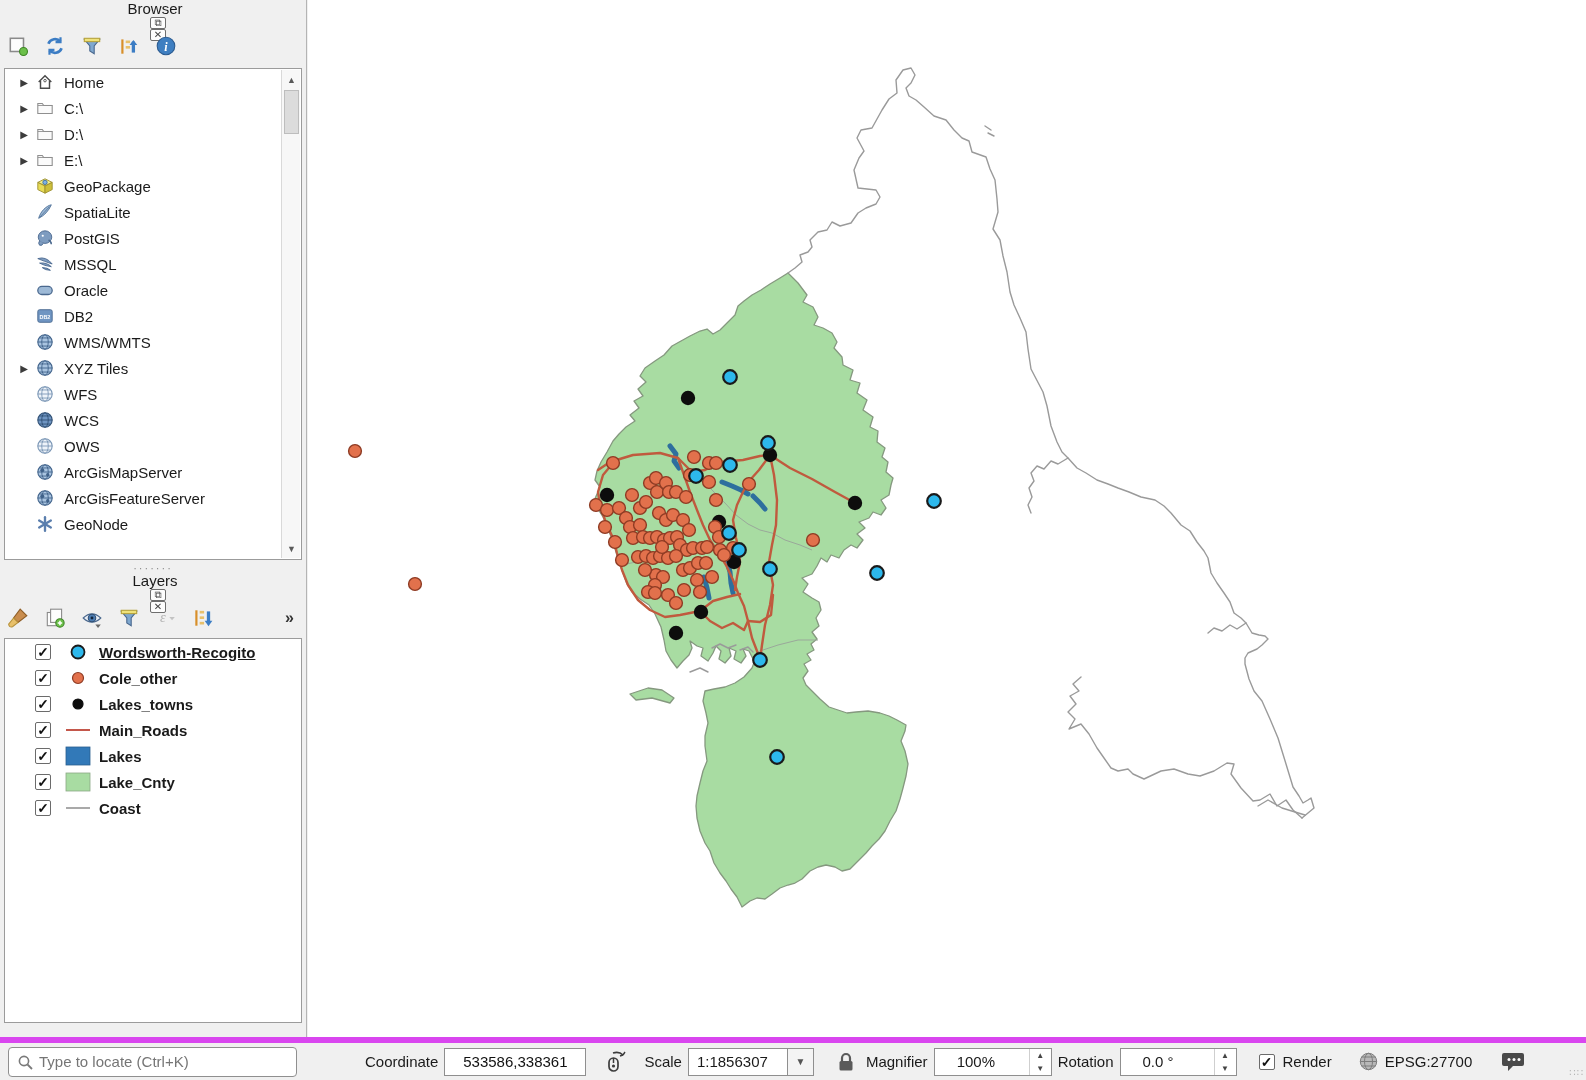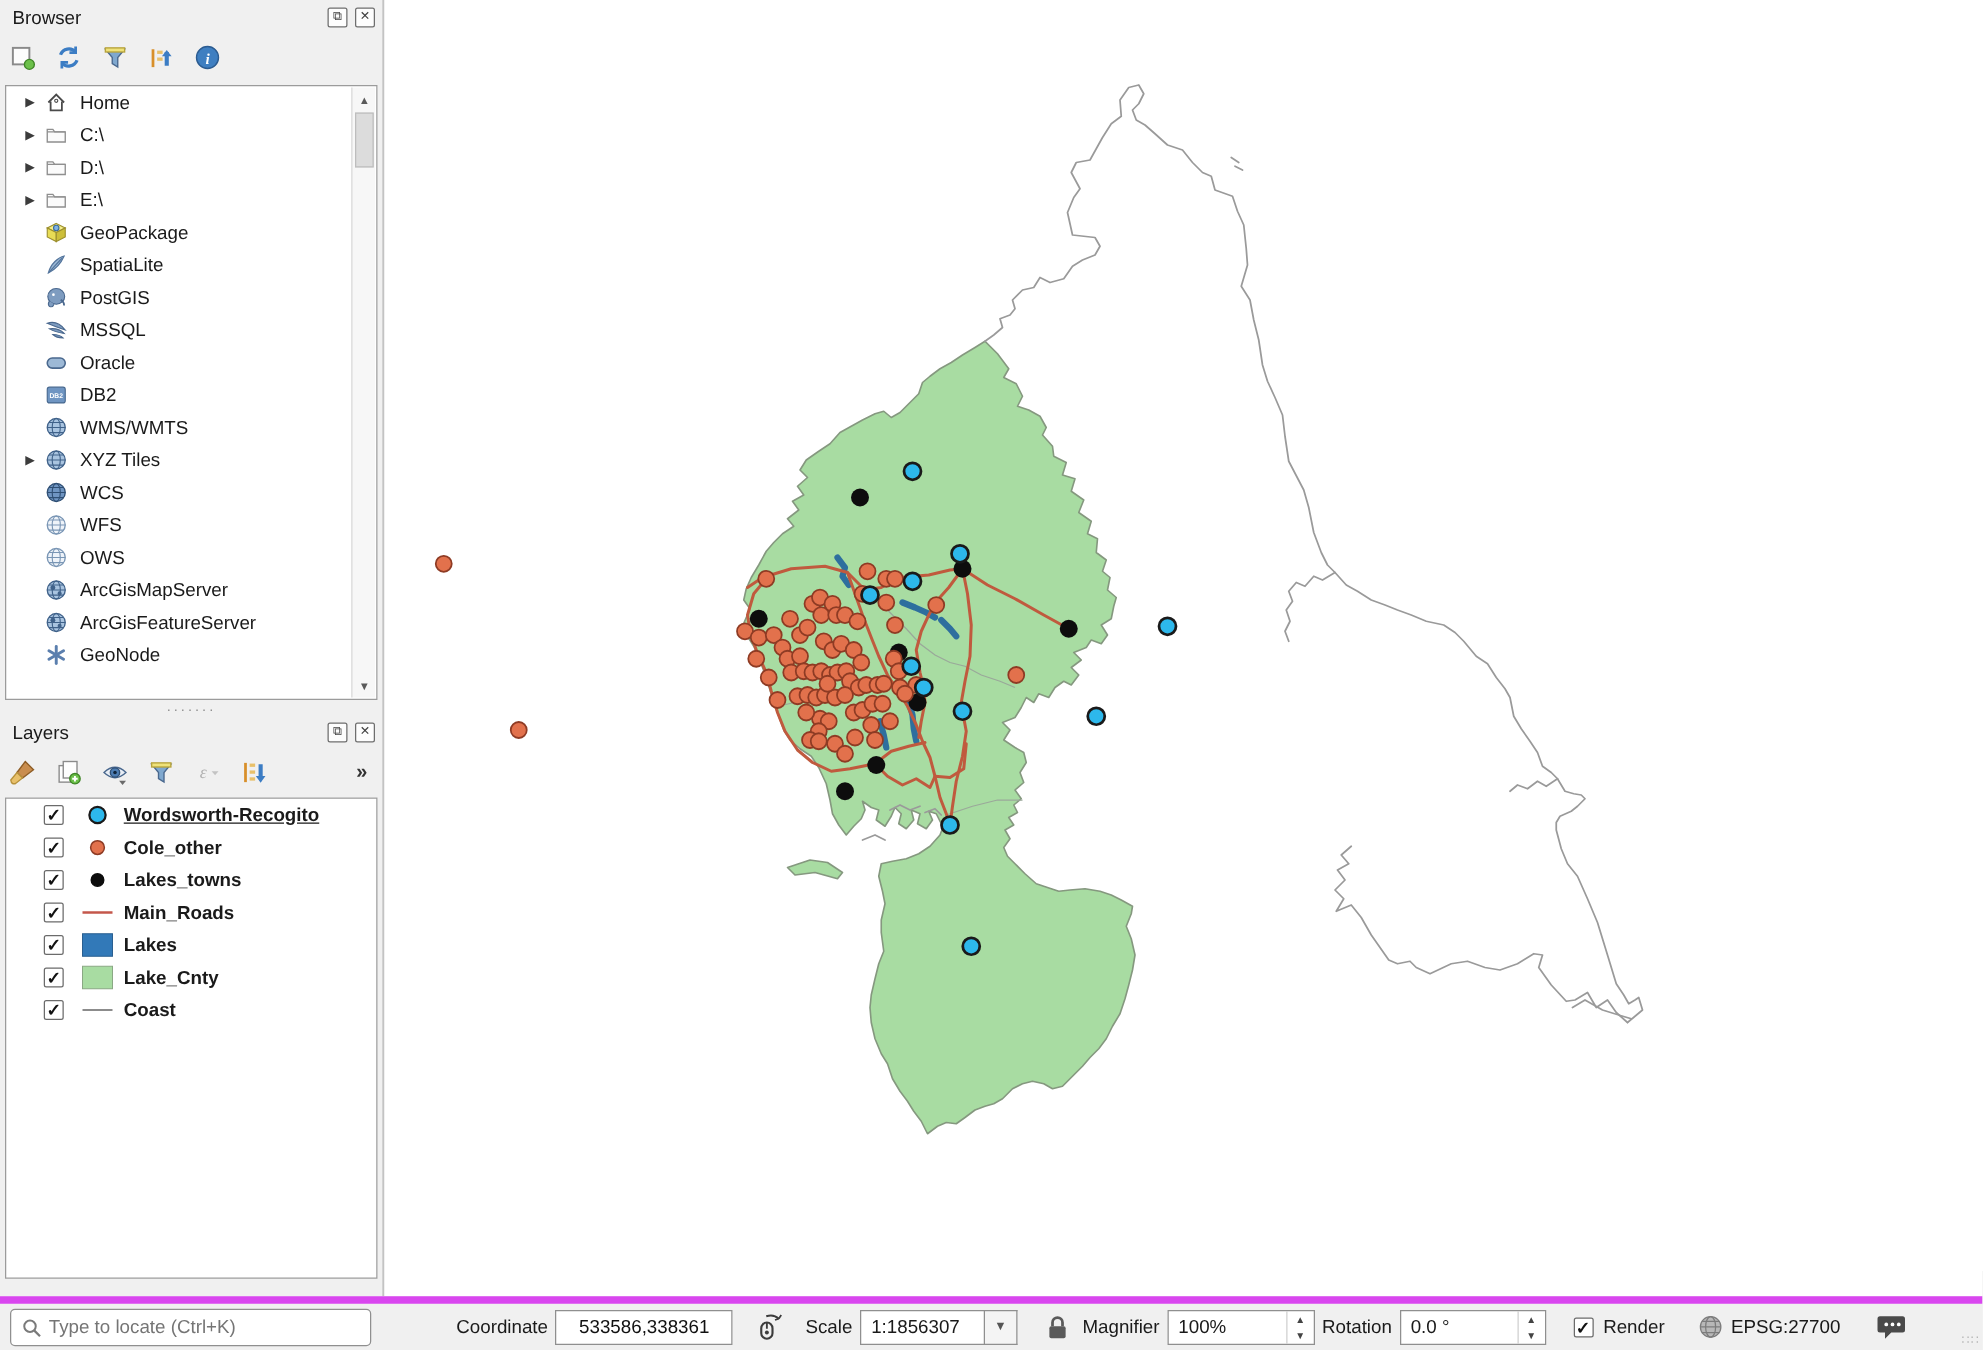--- a/index.html
+++ b/index.html
@@ -3,21 +3,21 @@
 <meta charset="utf-8">
 <style>
   * { margin:0; padding:0; box-sizing:border-box; }
   html,body { width:1586px; height:1080px; overflow:hidden;
     font-family:"Liberation Sans", sans-serif; background:#f0f0f0; font-size:15px; color:#1a1a1a; }
   .app { position:relative; width:1586px; height:1080px; }
 
   
   .dock { position:absolute; left:0; top:0; width:307px; height:1037px;
     background:#f0f0f0; border-right:1px solid #b4b4b4; }
-  .panel-header { display:flex; align-items:center; height:28px; padding:0 6px 0 10px; }
+  .panel-header { display:flex; align-items:center; height:28px; padding:0 6px 0 10px;flex-direction:column; }
   .panel-title { flex:1; font-size:15px; }
   .win-btn { width:16px; height:16px; margin-left:6px; border:1px solid #6e6e6e; border-radius:2px;
     background:#fdfdfd; display:flex; align-items:center; justify-content:center;
     font-size:10px; line-height:1; color:#444; cursor:pointer; }
   .ptoolbar { display:flex; align-items:center; height:36px; padding:0 6px; gap:13px; }
   .tbtn { width:24px; height:24px; display:flex; align-items:center; justify-content:center; cursor:pointer; }
   .tbtn svg { width:22px; height:22px; }
   .overflow-btn { margin-left:auto; font-weight:bold; color:#333; font-size:16px; cursor:pointer; padding-right:6px;}
 
   .treebox { position:relative; margin:4px; height:492px; background:#fff; border:1px solid #9b9b9b; overflow:hidden; }
@@ -56,21 +56,21 @@
   .locate input { border:none; outline:none; width:230px; font-size:15px; font-family:inherit; color:#333; background:transparent;}
   .locate .mag { position:absolute; left:8px; top:6px; }
   .sb-label { color:#1a1a1a; margin-left:26px; }
   .sb-input { height:28px; border:1px solid #8f8f8f; background:#fff; text-align:center; font-size:15px;
     font-family:inherit; color:#111; margin-left:6px; display:flex; align-items:center; justify-content:center; }
   .combo { display:flex; margin-left:6px; height:28px; }
   .combo .val { width:100px; border:1px solid #8f8f8f; background:#fff; display:flex; align-items:center; padding-left:8px; }
   .combo .drop { width:26px; border:1px solid #8f8f8f; border-left:none; background:#f4f4f4;
     display:flex; align-items:center; justify-content:center; color:#555; font-size:10px; cursor:pointer; }
   .spin { display:flex; height:28px; margin-left:6px; border:1px solid #8f8f8f; background:#fff; }
-  .spin .val { display:flex; align-items:center; padding-left:8px; }
+  .spin .val { display:flex; align-items:center; padding-left:22px; }
   .spin .arrows { width:22px; border-left:1px solid #cfcfcf; display:flex; flex-direction:column; }
   .spin .arrows div { flex:1; display:flex; align-items:center; justify-content:center; font-size:8px; color:#444; cursor:pointer; }
   .sb-icon { margin-left:18px; display:flex; align-items:center; }
   .render-wrap { display:flex; align-items:center; gap:8px; margin-left:22px; }
   .grip { position:absolute; right:2px; bottom:2px; color:#b5b5b5; font-size:10px; letter-spacing:1px; }
 </style>
 </head>
 <body>
 
 <div class="app">
@@ -248,39 +248,39 @@
                   <line x1="2" y1="10" x2="18" y2="10" stroke="#40628a"></line>
                   <path d="M3.5 5.5 h13 M3.5 14.5 h13" stroke="#40628a" fill="none"></path>
                 </svg>
               </span>
               <span class="tree-label">XYZ Tiles</span>
             </div>
             <div class="tree-row">
               <span class="expander"></span>
               <span class="tree-icon">
                 <svg viewBox="0 0 20 20" width="18" height="18">
+                  <circle cx="10" cy="10" r="8" fill="#eef3f9" stroke="#7a96b5" stroke-width="1.2"></circle>
+                  <ellipse cx="10" cy="10" rx="3.6" ry="8" fill="none" stroke="#7a96b5"></ellipse>
+                  <line x1="2" y1="10" x2="18" y2="10" stroke="#7a96b5"></line>
+                  <path d="M3.5 5.5 h13 M3.5 14.5 h13" stroke="#7a96b5" fill="none"></path>
+                </svg>
+              </span>
+              <span class="tree-label">WFS</span>
+            </div>
+            <div class="tree-row">
+              <span class="expander"></span>
+              <span class="tree-icon">
+                <svg viewBox="0 0 20 20" width="18" height="18">
                   <circle cx="10" cy="10" r="8" fill="#6f95c2" stroke="#2f4f74" stroke-width="1.2"></circle>
                   <ellipse cx="10" cy="10" rx="3.6" ry="8" fill="none" stroke="#2f4f74"></ellipse>
                   <line x1="2" y1="10" x2="18" y2="10" stroke="#2f4f74"></line>
                   <path d="M3.5 5.5 h13 M3.5 14.5 h13" stroke="#2f4f74" fill="none"></path>
                 </svg>
               </span>
               <span class="tree-label">WCS</span>
-            </div>
-            <div class="tree-row">
-              <span class="expander"></span>
-              <span class="tree-icon">
-                <svg viewBox="0 0 20 20" width="18" height="18">
-                  <circle cx="10" cy="10" r="8" fill="#eef3f9" stroke="#7a96b5" stroke-width="1.2"></circle>
-                  <ellipse cx="10" cy="10" rx="3.6" ry="8" fill="none" stroke="#7a96b5"></ellipse>
-                  <line x1="2" y1="10" x2="18" y2="10" stroke="#7a96b5"></line>
-                  <path d="M3.5 5.5 h13 M3.5 14.5 h13" stroke="#7a96b5" fill="none"></path>
-                </svg>
-              </span>
-              <span class="tree-label">WFS</span>
             </div>
             <div class="tree-row">
               <span class="expander"></span>
               <span class="tree-icon">
                 <svg viewBox="0 0 20 20" width="18" height="18">
                   <circle cx="10" cy="10" r="8" fill="#eef3f9" stroke="#7a96b5" stroke-width="1.2"></circle>
                   <ellipse cx="10" cy="10" rx="3.6" ry="8" fill="none" stroke="#7a96b5"></ellipse>
                   <line x1="2" y1="10" x2="18" y2="10" stroke="#7a96b5"></line>
                   <path d="M3.5 5.5 h13 M3.5 14.5 h13" stroke="#7a96b5" fill="none"></path>
                 </svg>

